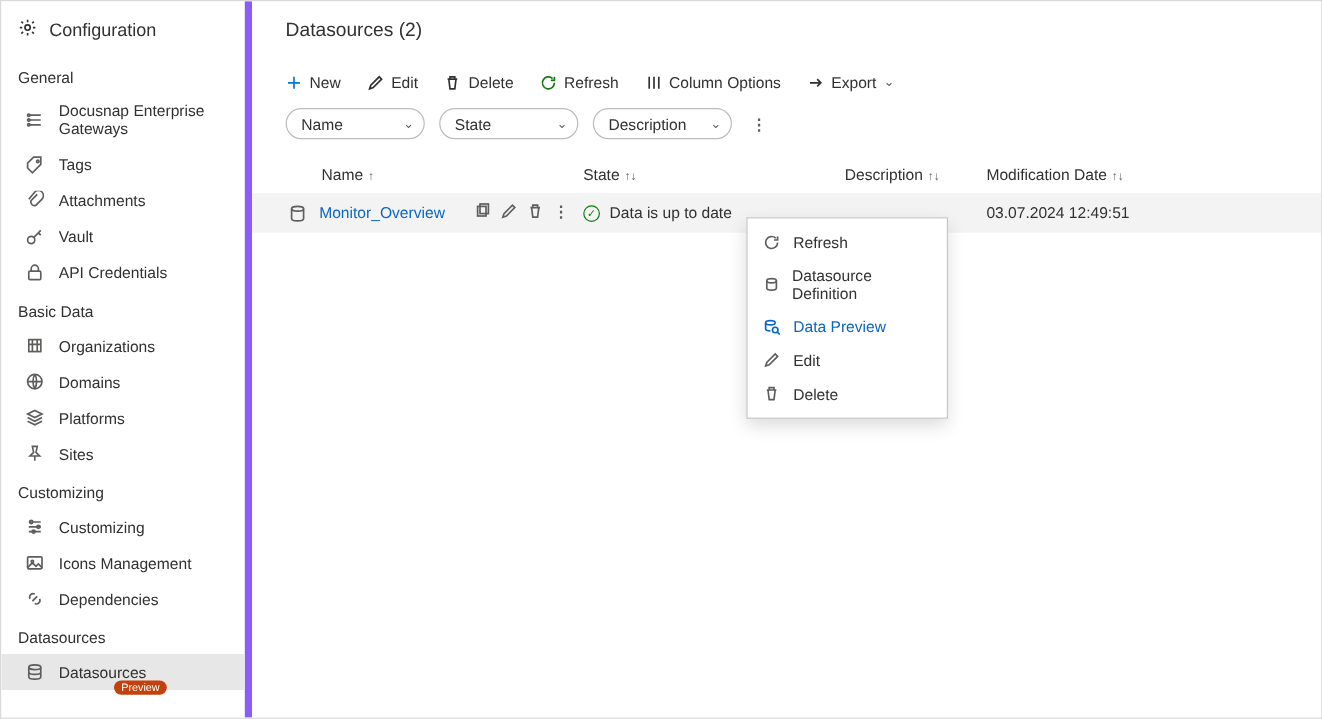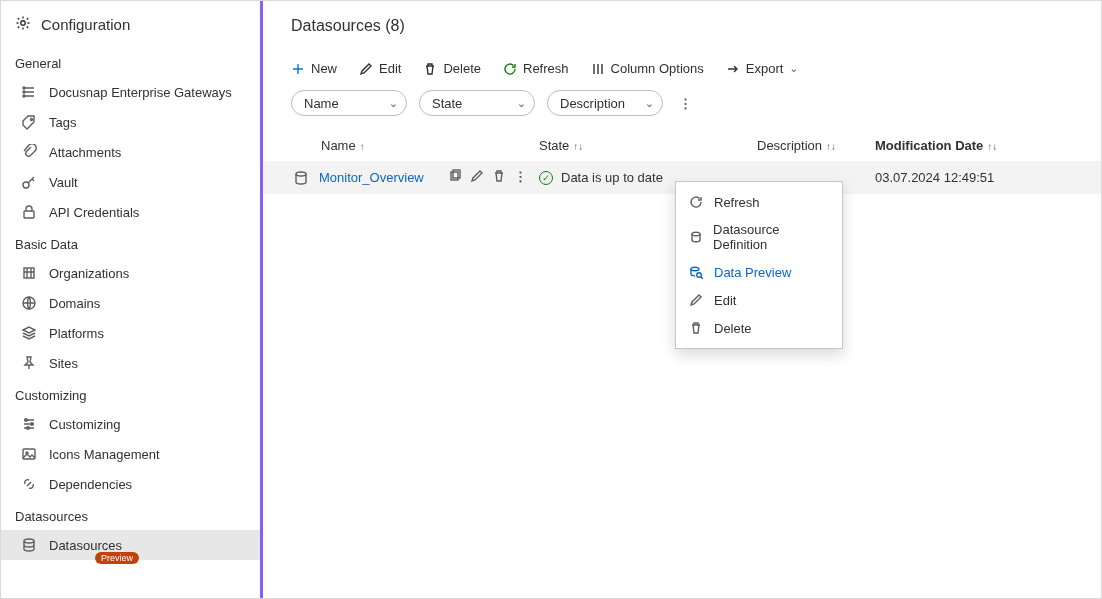--- a/index.html
+++ b/index.html
@@ -8,22 +8,22 @@
     font-size: 13px;
     color: #323130;
     background: #fff;
     width: 1102px;
     height: 599px;
     overflow: hidden;
     border: 1px solid #d9d9d9;
   }
   .container { display: flex; height: 100%; }
   .sidebar {
-    width: 262px;
-    border-right: 3px solid #8b5cf6;
+    width: 209px;
+    border-right: 6px solid #8b5cf6;
     padding: 14px 0 10px 0;
     overflow-y: auto;
   }
   .config-header {
     display: flex; align-items: center; gap: 10px;
     font-size: 15px; font-weight: 400;
     padding: 0 14px 12px 14px;
   }
   .section-title {
     font-size: 13px; font-weight: 400;
@@ -84,21 +84,21 @@
   .more-dots { cursor:pointer; color:#605e5c; padding:0 4px; font-weight:700; }
   .table-header {
     display:flex; align-items:center;
     padding: 8px 0 8px 30px;
     font-size:13px; color:#323130;
   }
   .col-select { width:28px; }
   .col-name { width:218px; padding-left:0; }
   .col-state { width:218px; }
   .col-desc { width:118px; }
-  .col-date { flex:1;font-weight:bold; }
+  .col-date { flex:1; }
   .sort-caret { font-size:10px; color:#605e5c; margin-left:4px; }
   .row {
     display:flex; align-items:center;
     padding: 8px 0 8px 30px;
     background:#f3f3f3;
   }
   .row .name-link { color:#0b66c3; cursor:pointer; }
   .row-icon { width:16px; height:16px; display:inline-flex; margin-right:10px; color:#605e5c;}
   .name-cell { display:flex; align-items:center; width:246px; }
   .row-actions { display:flex; gap:8px; color:#605e5c; margin-left:auto; margin-right:12px; }
@@ -265,21 +265,21 @@
             <ellipse cx="8" cy="4" rx="5" ry="2"></ellipse>
             <path d="M3 4v8c0 1.1 2.2 2 5 2s5-.9 5-2V4M3 8c0 1.1 2.2 2 5 2s5-.9 5-2"></path>
           </svg>
         </span>
       <span class="nav-label">Datasources</span>
       <span class="preview-badge">Preview</span>
     </div>
   </div>
 
   <div class="main">
-    <div class="page-title">Datasources (8)</div>
+    <div class="page-title">Datasources (2)</div>
 
     <div class="toolbar">
       <span class="tb-btn">
         <span class="tb-icon blue">
             <svg viewBox="0 0 14 14" width="14" height="14">
               <path d="M7 2v10M2 7h10"></path>
             </svg>
           </span>
         <span>New</span>
       </span>

